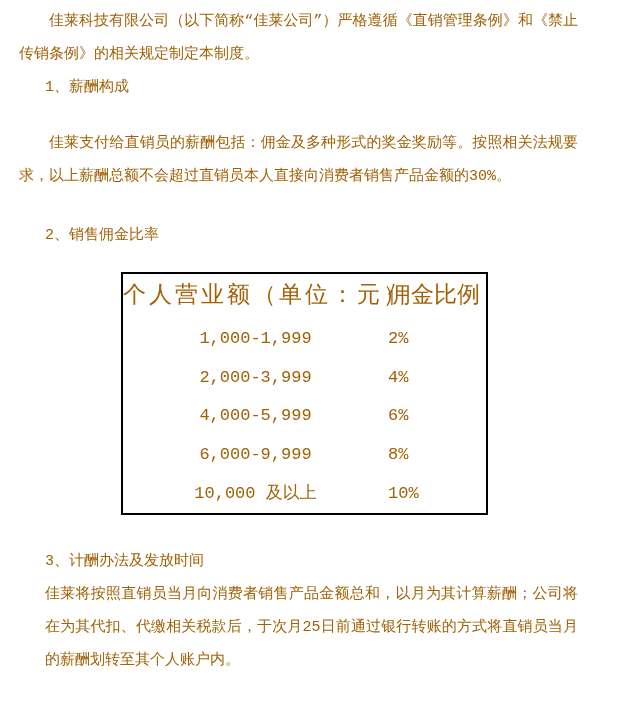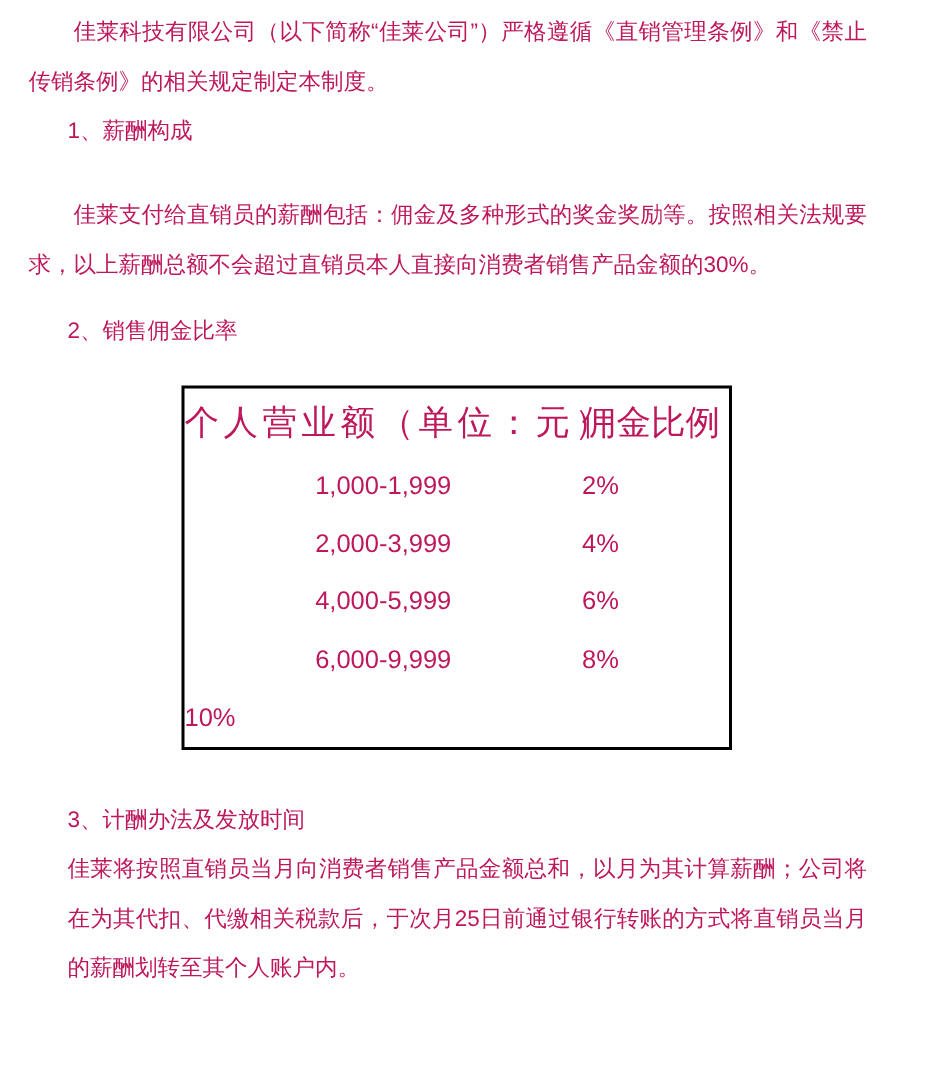--- a/index.html
+++ b/index.html
@@ -5,36 +5,36 @@
   html, body { margin: 0; padding: 0; }
   body {
     width: 621px; height: 723px;
     background: #ffffff;
     overflow: hidden;
   }
   .page {
     box-sizing: border-box;
     width: 621px; height: 723px;
     padding: 5px 43px 0 19px;
-    font-family: Liberation Sans, sans-serif;
+    font-family: Liberation Mono, monospace;
     font-size: 15px;
     line-height: 33px;
-    color: #be185d;
+    color: #a16207;
     text-align: justify;
     text-justify: inter-character;
   }
   .para { margin: 0; }
   .intro { text-indent: 30px; }
   .heading {
     font-weight: bold;
     font-size: 15.5px;
     margin: 8px 0 0 0;
   }
   .sub-title { margin: 0 0 0 26px; }
-  .sub-title.gap-sm { margin-top: 11px; }
+  .sub-title.gap-sm { margin-top: 26px; }
   .sub-title.gap-lg { margin-top: 30px; }
   .body-indent { margin: 23px 0 0 0; text-indent: 30px; }
   .body-block { margin: 0 0 0 26px; }
 
   .ctable {
     box-sizing: border-box;
     margin: 20px 0 0 102px;
     width: 367px; height: 243px;
     border: 2px solid #000000;
     display: flex;
@@ -97,20 +97,21 @@
     </div>
     <div class="t-row">
       <div class="cell-turnover">4,000-5,999</div>
       <div class="cell-rate">6%</div>
     </div>
     <div class="t-row">
       <div class="cell-turnover">6,000-9,999</div>
       <div class="cell-rate">8%</div>
     </div>
     <div class="t-row">
+      <div class="cell-turnover">10,000 及以上</div>
       <div class="cell-rate">10%</div>
     </div>
   </div>
 
   <p class="para sub-title gap-lg">3、计酬办法及发放时间</p>
 
   <p class="para body-block">佳莱将按照直销员当月向消费者销售产品金额总和，以月为其计算薪酬；公司将在为其代扣、代缴相关税款后，于次月25日前通过银行转账的方式将直销员当月的薪酬划转至其个人账户内。</p>
 
 </div>
 

